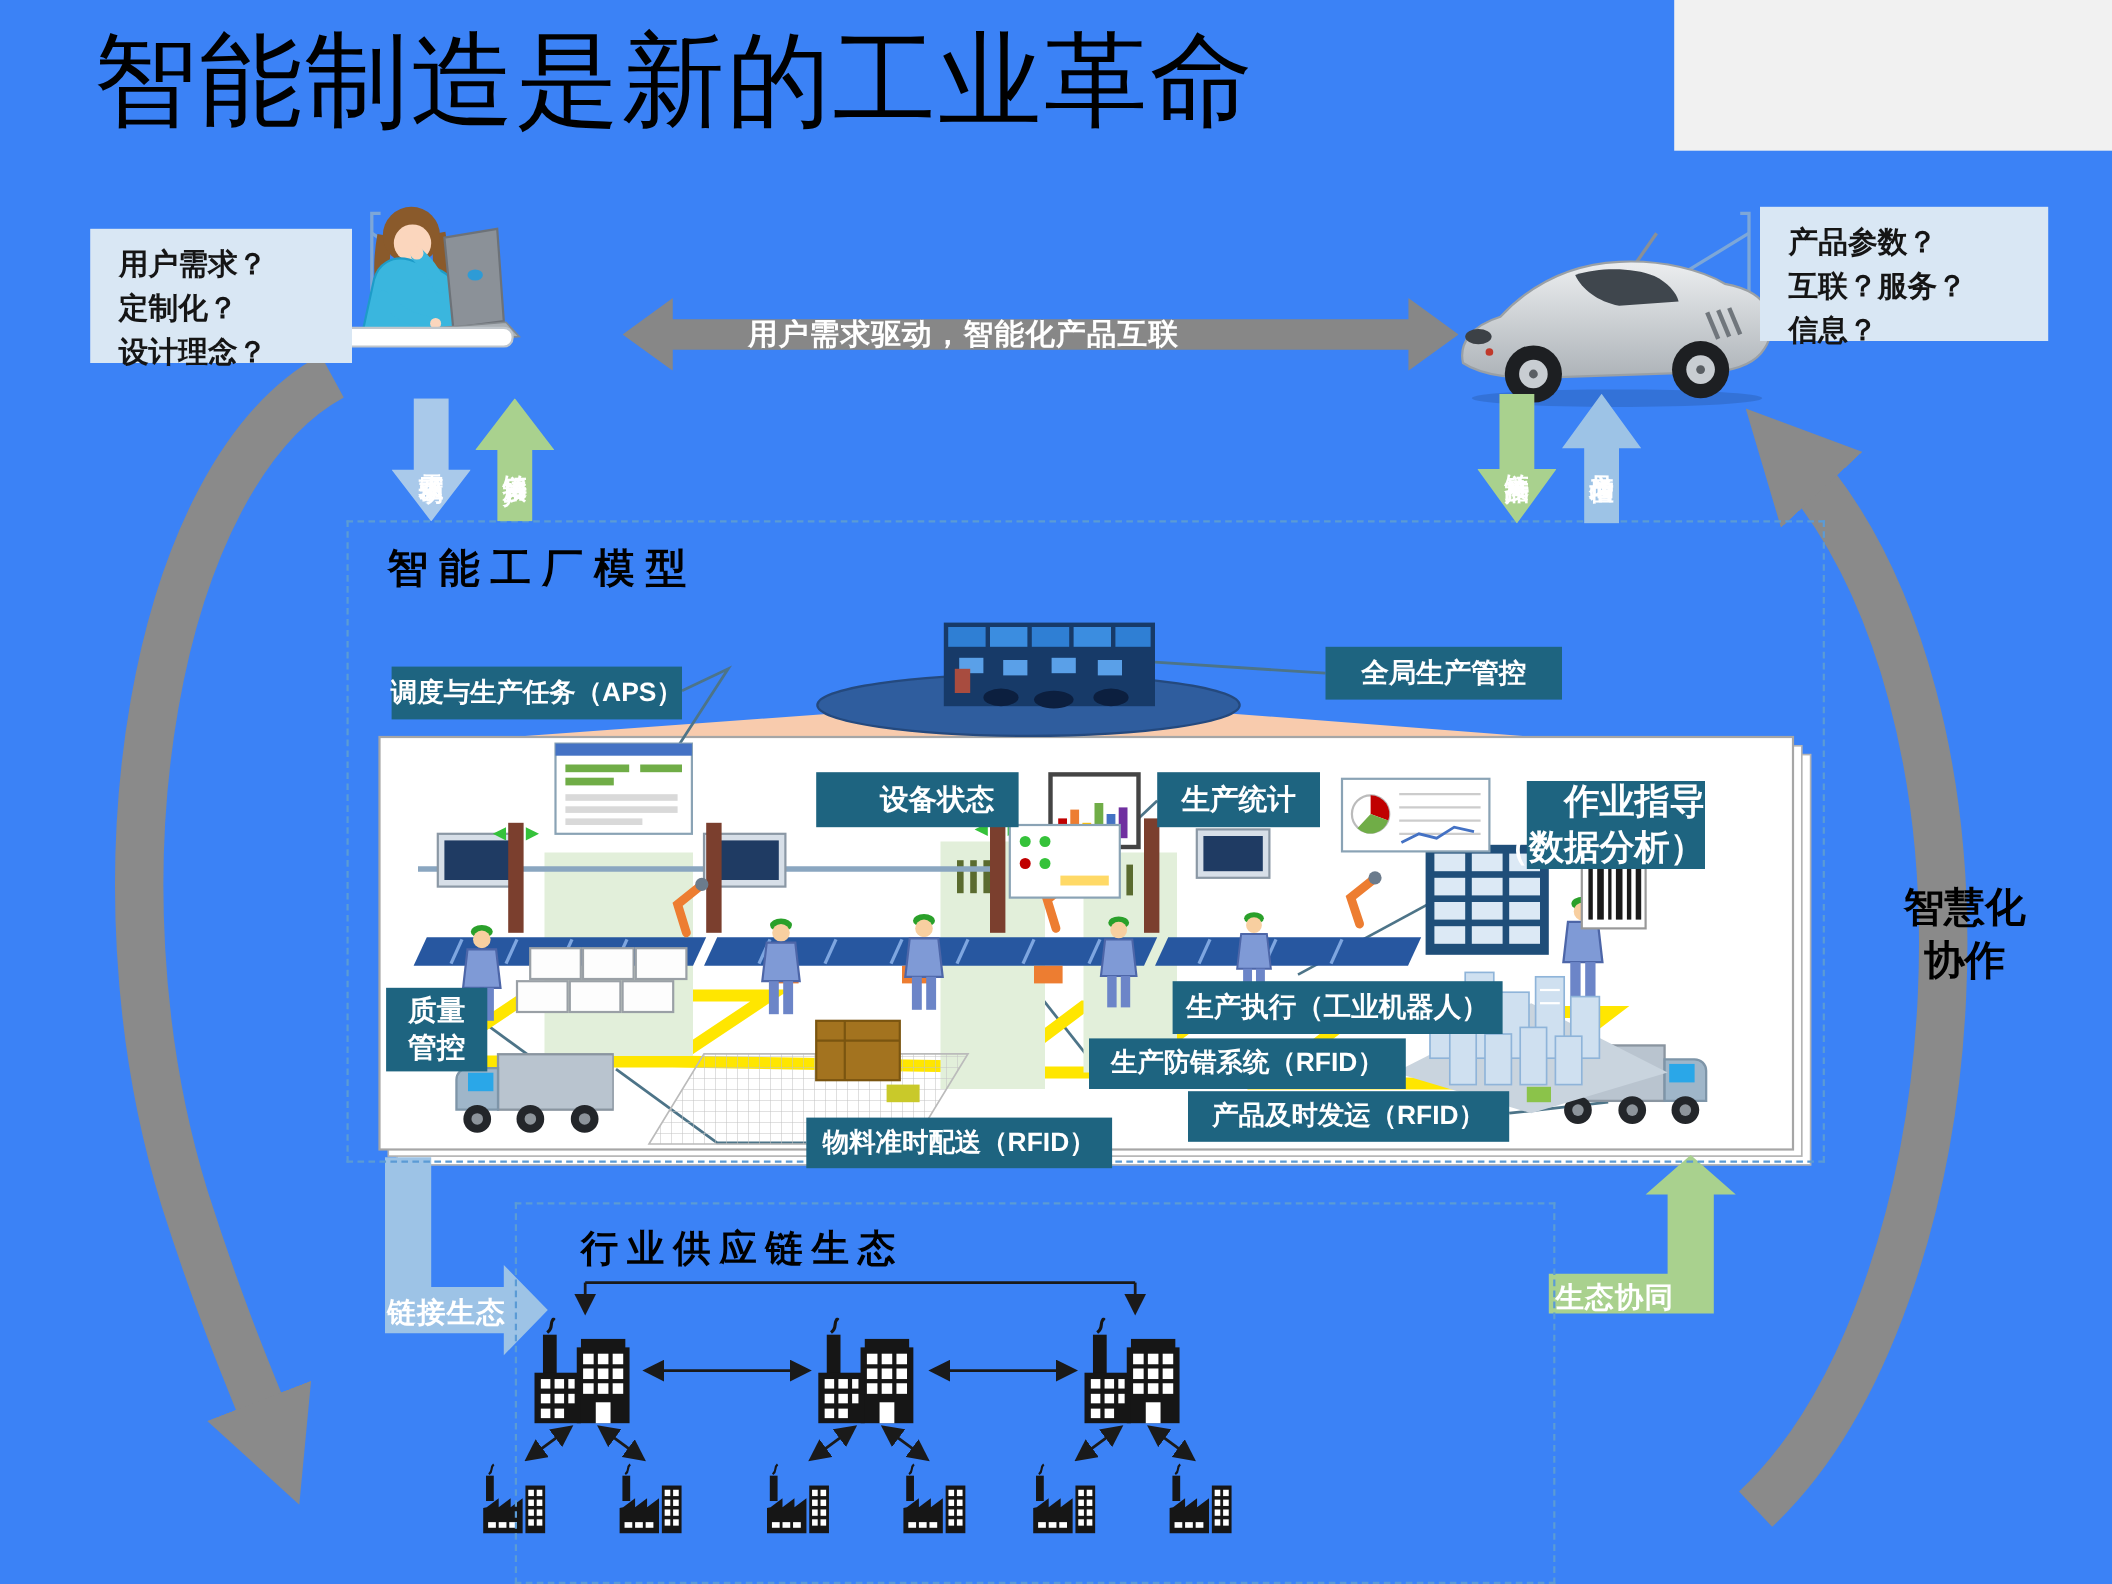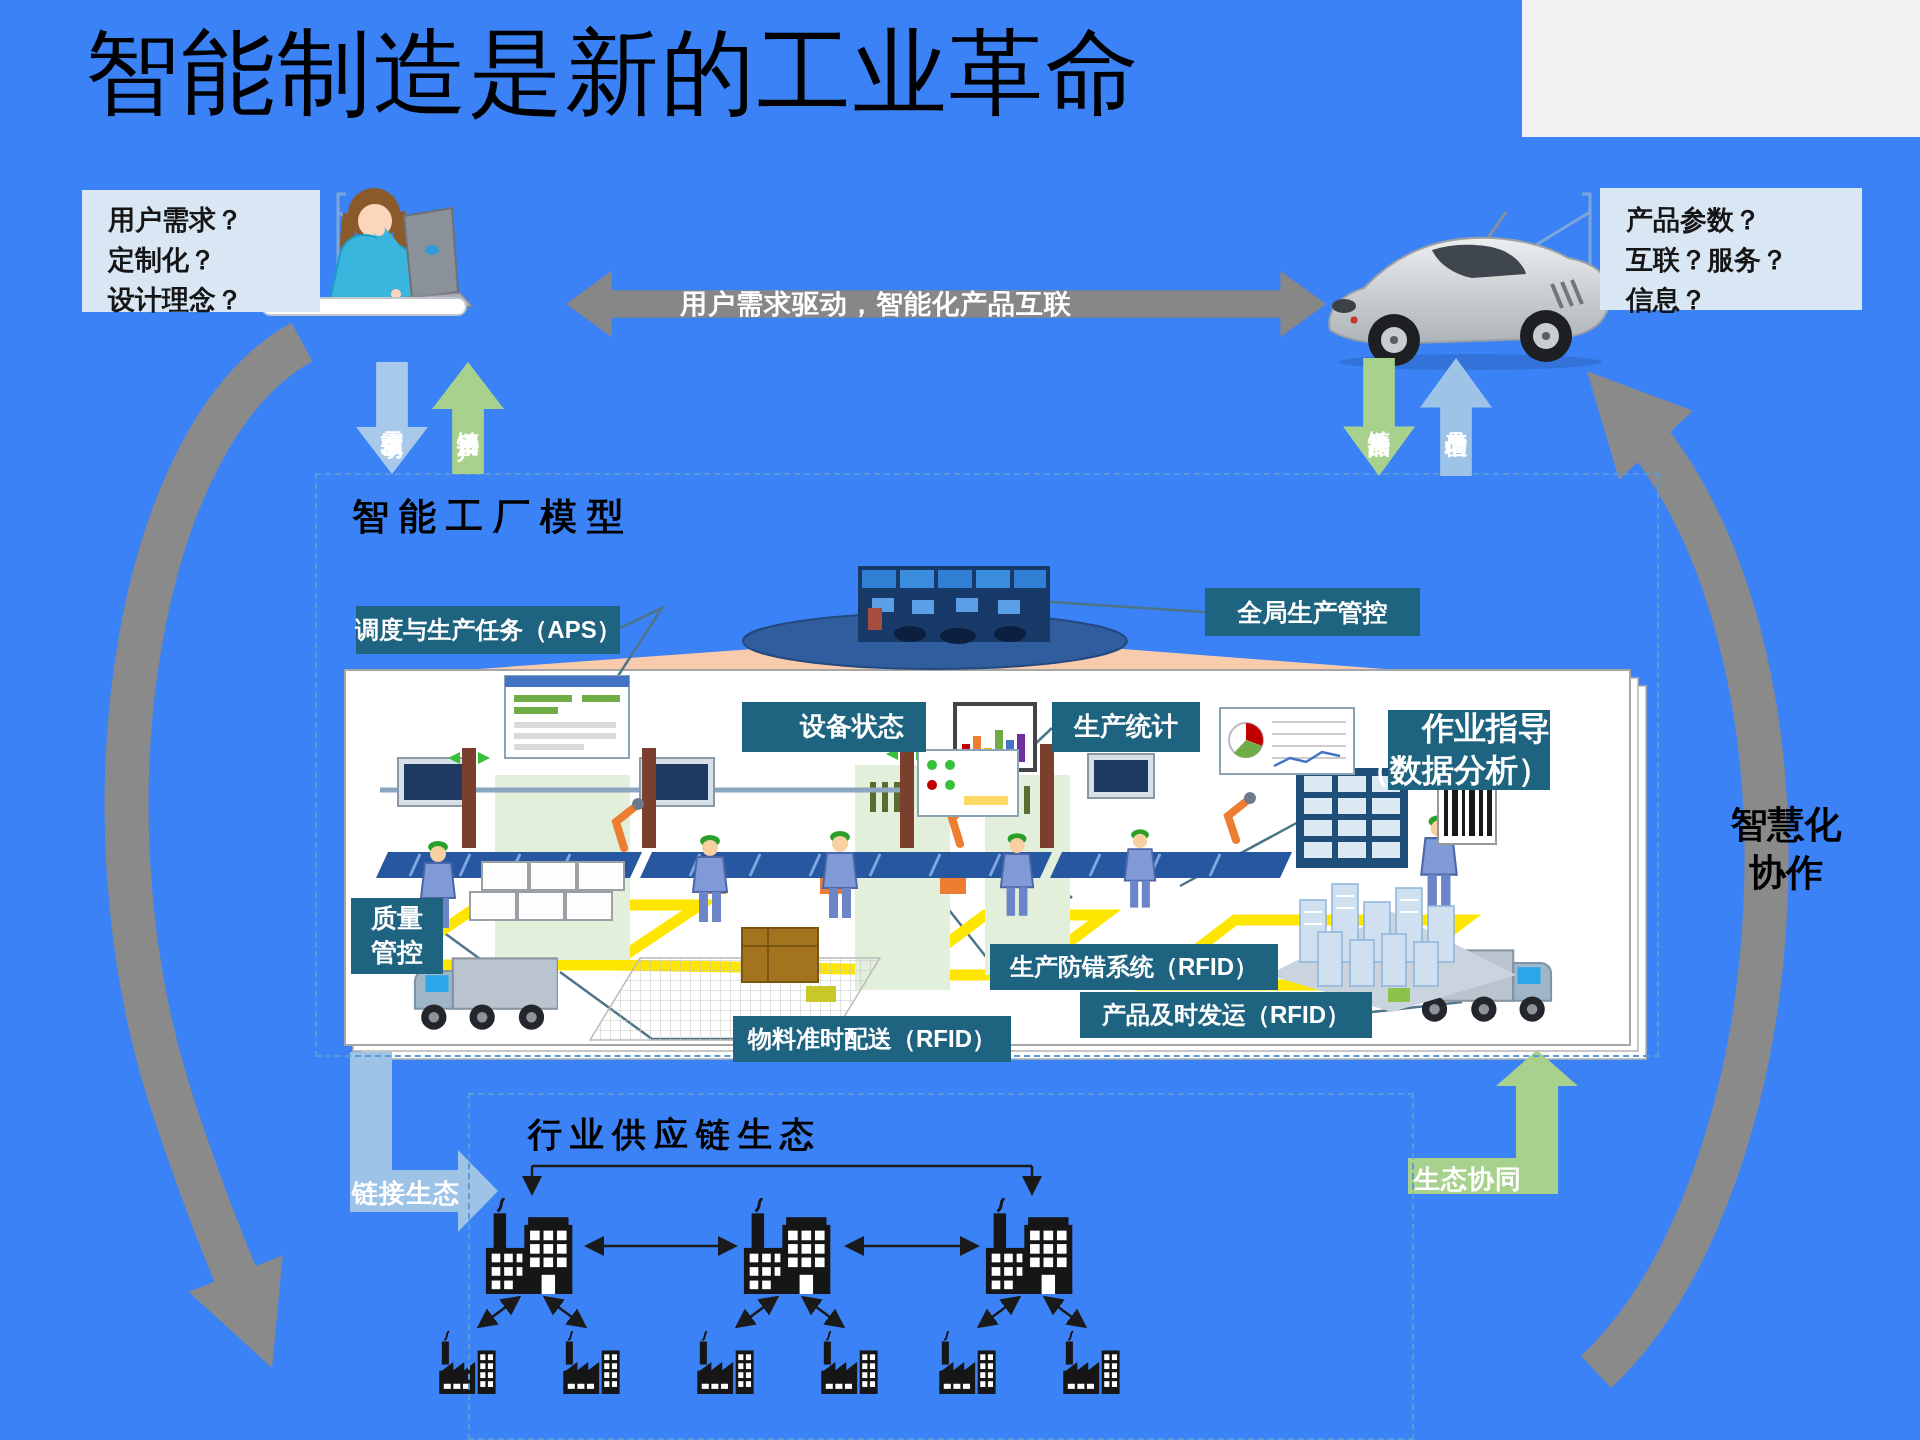--- a/index.html
+++ b/index.html
@@ -447,21 +447,21 @@
       <use href="#facSmall" x="1062" y="1330" width="64" height="64"></use>
     </g>
 
     <polygon fill="#9dc3e6" points="350,1052 392,1052 392,1170 458,1170 458,1150 498,1191 458,1232 458,1212 350,1212"></polygon>
     <polygon fill="#a9d18e" points="1408,1158 1516,1158 1516,1086 1496,1086 1537,1050 1578,1086 1558,1086 1558,1194 1408,1194"></polygon>
   </svg>
 
   <div class="dashed" style="left:315px;top:473px;width:1340px;height:580px;"></div>
   <div class="dashed" style="left:468px;top:1093px;width:942px;height:343px;"></div>
 
-  <div class="qbox" style="left:82px;top:190px;width:204px;height:102px;font-family:Liberation Mono, monospace;">
+  <div class="qbox" style="left:82px;top:208px;width:204px;height:102px;">
     <div>用户需求？</div>
     <div>定制化？</div>
     <div>设计理念？</div>
   </div>
   <div class="qbox" style="left:1600px;top:188px;width:228px;height:102px;">
     <div>产品参数？</div>
     <div>互联？服务？</div>
     <div>信息？</div>
   </div>
 
@@ -494,20 +494,21 @@
   <div class="tl" style="left:742px;top:702px;width:148px;height:50px;font-size:26px;padding-left:36px;">设备状态</div>
   <div class="tl" style="left:1052px;top:702px;width:148px;height:50px;font-size:26px;">生产统计</div>
   <div class="tl" style="left:1388px;top:710px;width:162px;height:80px;font-size:32px;align-items:flex-end;">
     <div>作业指导</div>
     <div>（数据分析）</div>
   </div>
   <div class="tl" style="left:351px;top:898px;width:92px;height:76px;font-size:26px;">
     <div>质量</div>
     <div>管控</div>
   </div>
+  <div class="tl" style="left:1066px;top:892px;width:300px;height:48px;font-size:25px;">生产执行（工业机器人）</div>
   <div class="tl" style="left:990px;top:944px;width:288px;height:46px;font-size:24px;">生产防错系统（RFID）</div>
   <div class="tl" style="left:1080px;top:992px;width:292px;height:46px;font-size:24px;">产品及时发运（RFID）</div>
   <div class="tl" style="left:733px;top:1016px;width:278px;height:46px;font-size:24px;">物料准时配送（RFID）</div>
 
   <div class="bigside" style="left:1706px;top:801px;width:160px;">
     <div>智慧化</div>
     <div>协作</div>
   </div>
 
   <div class="elbow-txt" style="left:352px;top:1176px;">链接生态</div>

